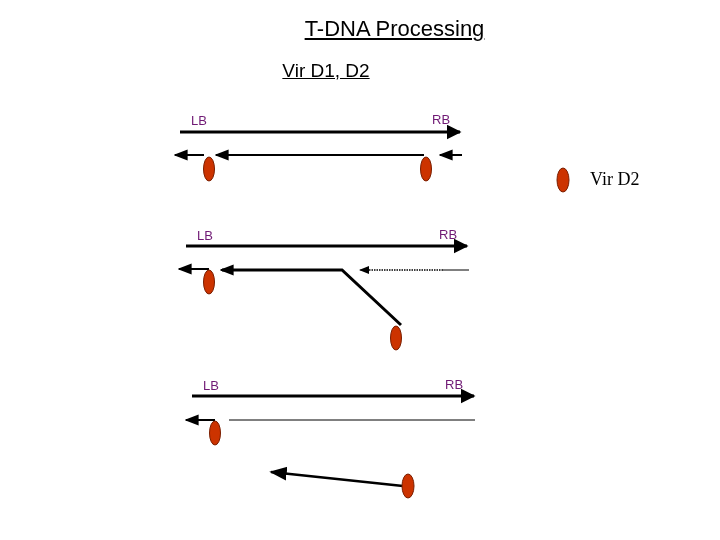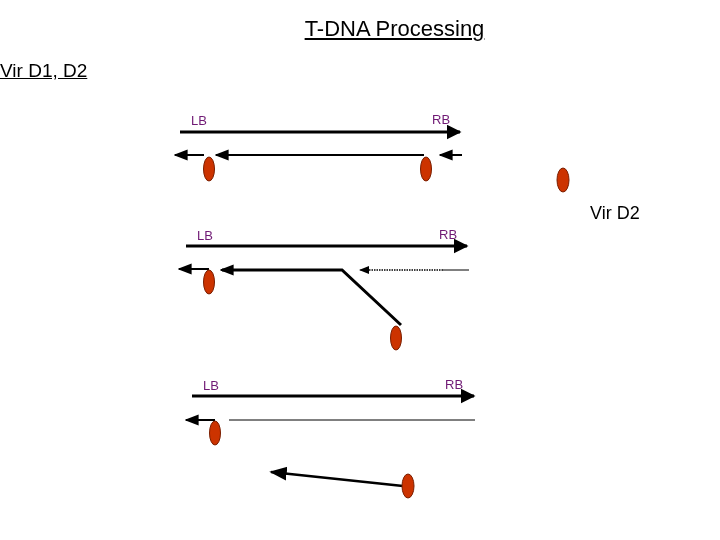--- a/index.html
+++ b/index.html
@@ -1,20 +1,20 @@
 <!DOCTYPE html>
 <html><head>
   <meta charset="utf-8">
   <style>
     html, body { margin: 0; padding: 0; background: #ffffff; }
     body { width: 720px; height: 540px; position: relative; overflow: hidden; font-family: "Liberation Sans", sans-serif; }
     .title { position: absolute; left: 0; width: 705px; top: 16px; text-align: center; font-size: 22px; color: #000; text-decoration: underline; font-family: "Liberation Sans", sans-serif; padding-left: 42px; }
-    .subtitle { position: absolute; left: 0; width: 652px; top: 60px; font-size: 19px; color: #000; text-decoration: underline; font-family: "Liberation Sans", sans-serif; }
+    .subtitle { position: absolute; left: 0; width: 652px; top: 60px; text-align: center; font-size: 19px; color: #000; text-decoration: underline; font-family: "Liberation Sans", sans-serif; }
     .lbl { position: absolute; font-size: 13px; color: #701a75; font-family: "Liberation Sans", sans-serif; }
-    .legend-label { position: absolute; left: 590px; top: 169px; font-size: 18px; color: #000; font-family: Liberation Sans, sans-serif; margin-top: 34px; }
+    .legend-label { position: absolute; left: 590px; top: 169px; font-size: 18px; color: #000; font-family: Liberation Serif, serif; }
     svg { position: absolute; left: 0; top: 0; }
   </style>
 </head>
 <body>
 
 <div class="title">T-DNA Processing</div>
 <div class="subtitle">Vir D1, D2</div>
 
 <div class="lbl" style="left:191px;top:113px;">LB</div>
 <div class="lbl" style="left:432px;top:112px;">RB</div>

